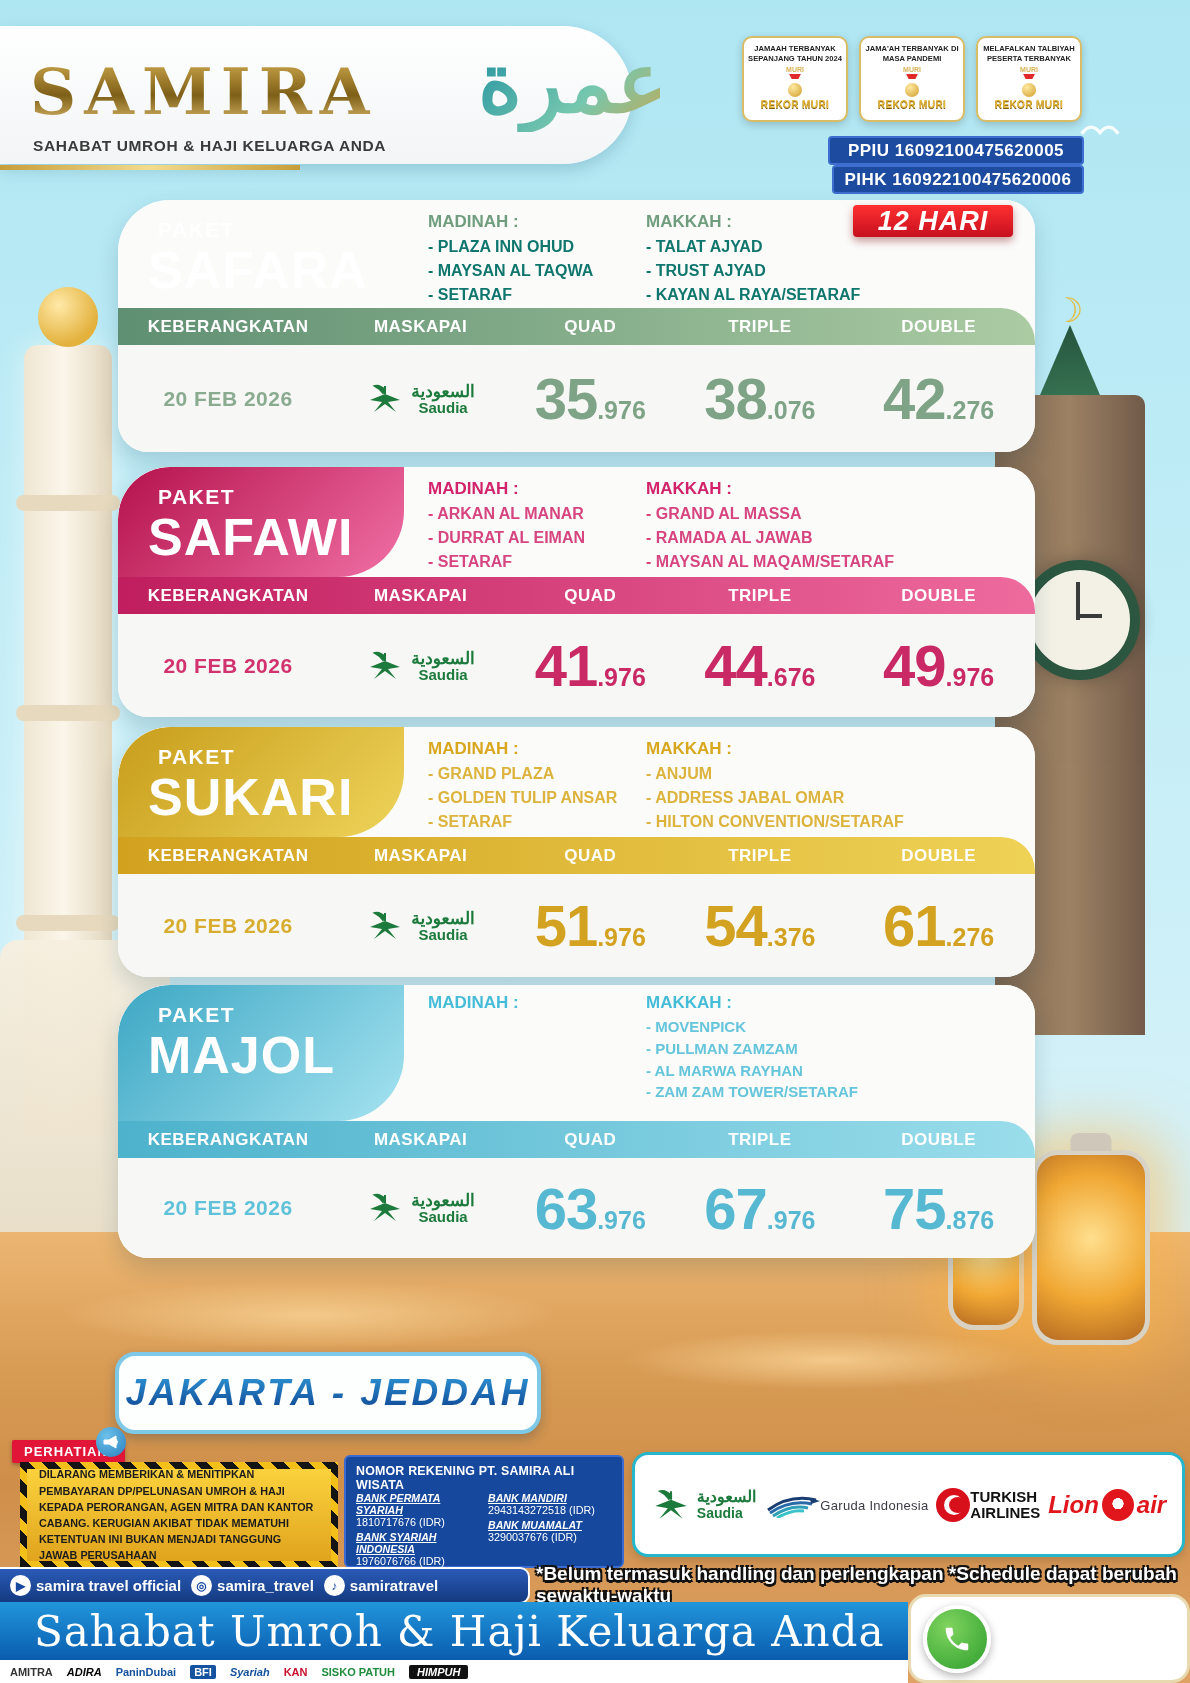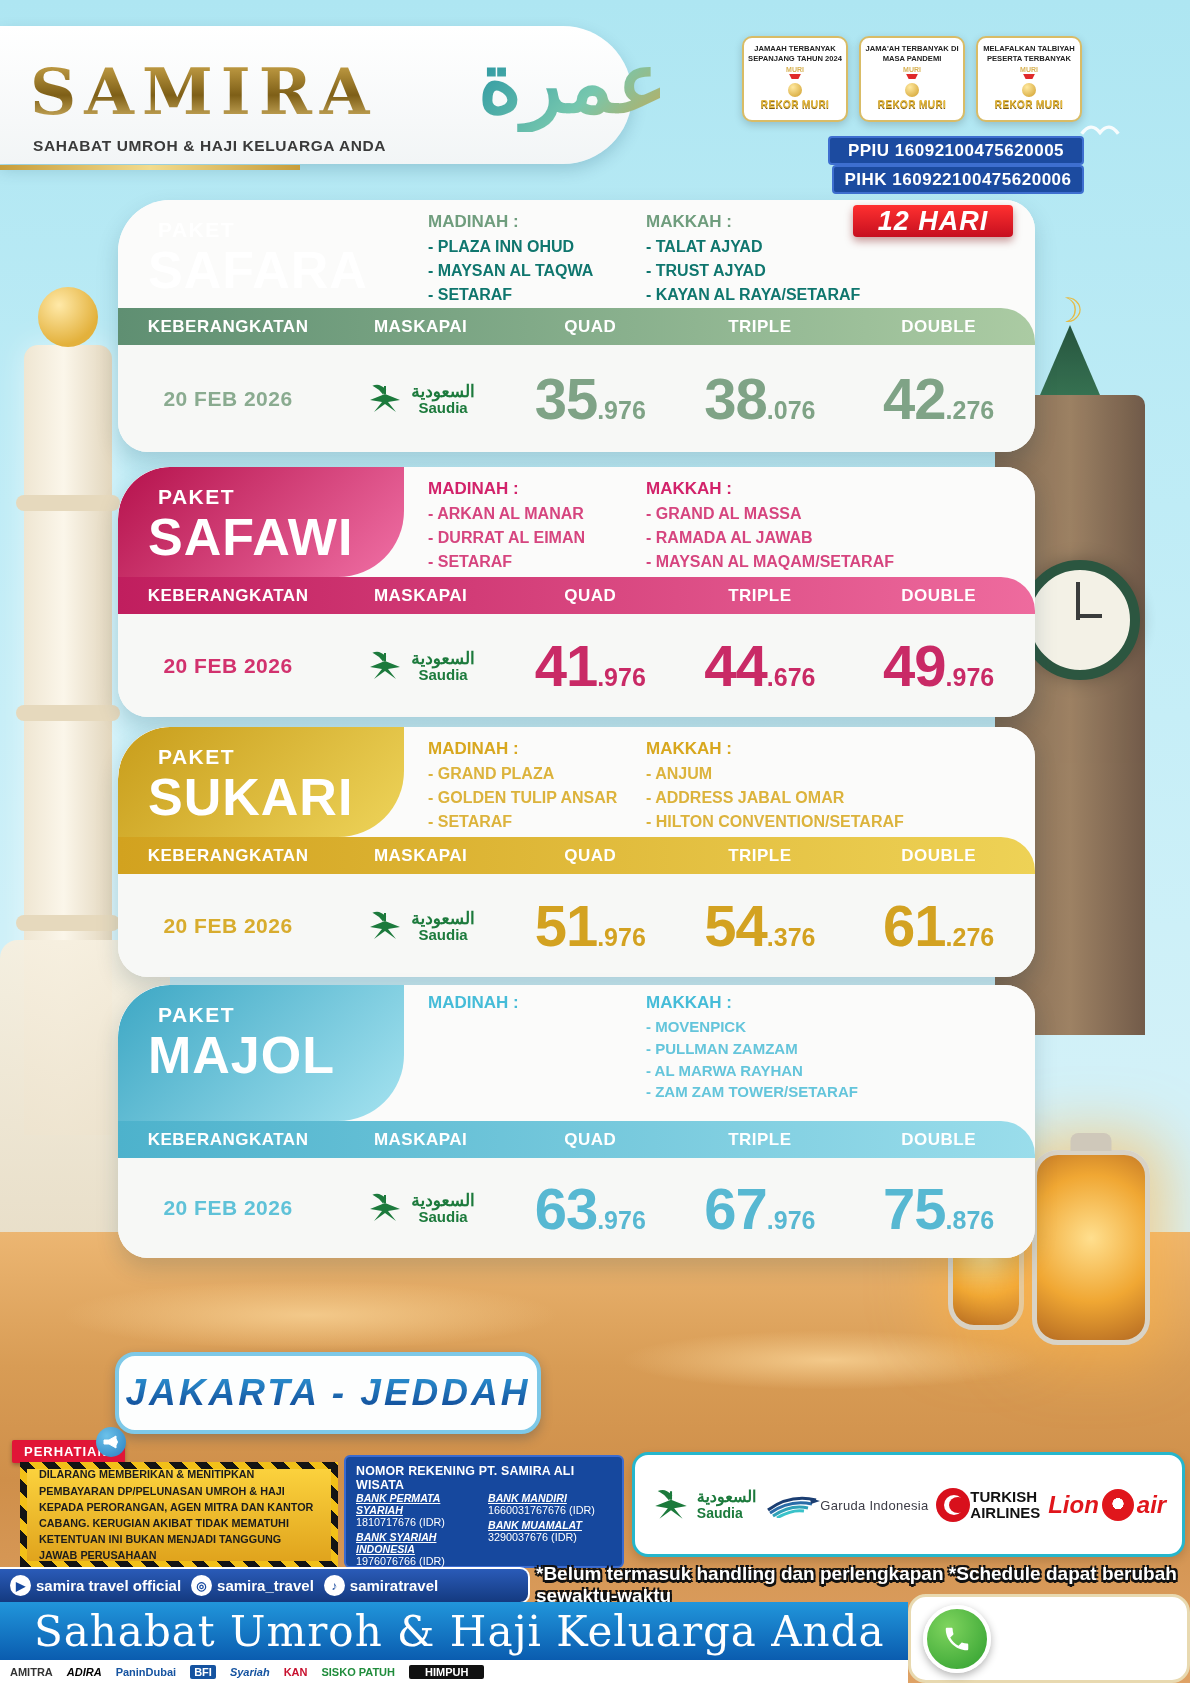--- a/index.html
+++ b/index.html
@@ -145,21 +145,21 @@
   .slogan-band{position:absolute;left:0;top:1602px;width:908px;height:58px;background:linear-gradient(180deg,#2196db,#0a5caf);
     display:flex;align-items:center;padding-left:34px;box-sizing:border-box;}
   .slogan-band span{font-family:"DejaVu Serif",serif;font-size:42px;color:#fff;letter-spacing:1px;}
   .partners{position:absolute;left:0;top:1660px;width:908px;height:23px;background:#fff;display:flex;align-items:center;
     gap:14px;padding-left:10px;box-sizing:border-box;}
   .pt{font-size:11px;font-weight:900;color:#222;white-space:nowrap;}
   .pt.amitra{color:#333;} .pt.adira{font-style:italic;color:#000;}
   .pt.panin{color:#1553a0;}
   .pt.bfi{color:#fff;background:#1553a0;padding:1px 4px;border-radius:2px;}
   .pt.syr{color:#1553a0;font-style:italic;} .pt.kan{color:#c8102e;}
-  .pt.sisko{color:#1f8c3b;} .pt.himpuh{color:#fff;background:#111;padding:1px 16px;border-radius:2px;}
+  .pt.sisko{color:#1f8c3b;} .pt.himpuh{color:#fff;background:#111;padding:1px 8px;border-radius:2px;font-style:italic;}
   .wa-panel{position:absolute;left:908px;top:1594px;width:282px;height:89px;background:#fff;border:3px solid #e8d9b0;
     border-radius:18px;box-sizing:border-box;display:flex;align-items:center;padding-left:12px;}
   .wa-btn{width:60px;height:60px;border-radius:50%;background:radial-gradient(circle at 35% 30%,#7fd45e,#2e9e2e);
     border:4px solid #fff;box-shadow:0 3px 8px rgba(0,0,0,.3);display:flex;align-items:center;justify-content:center;}
 </style>
 </head>
 <body>
 
 <div id="poster">
 
@@ -422,21 +422,21 @@
     <div class="bk-title">NOMOR REKENING PT. SAMIRA ALI WISATA</div>
     <div class="grid">
       <div>
         <div class="bn">BANK PERMATA SYARIAH</div>
         <div class="no">1810717676 (IDR)</div>
         <div class="bn">BANK SYARIAH INDONESIA</div>
         <div class="no">1976076766 (IDR)</div>
       </div>
       <div>
         <div class="bn">BANK MANDIRI</div>
-        <div class="no">1660031767676 (IDR)</div>
+        <div class="no">2943143272518 (IDR)</div>
         <div class="bn">BANK MUAMALAT</div>
         <div class="no">3290037676 (IDR)</div>
       </div>
     </div>
   </div>
 
   <div class="air-box">
     <div class="al">
       <svg width="40" height="36" viewBox="0 0 38 34">
           <path d="M19 4 L19 12 M19 8 C15 4 12 3 9 4 C13 6 15 8 17 11 Z" stroke="#1c7a3c" stroke-width="2" fill="#1c7a3c"></path>

